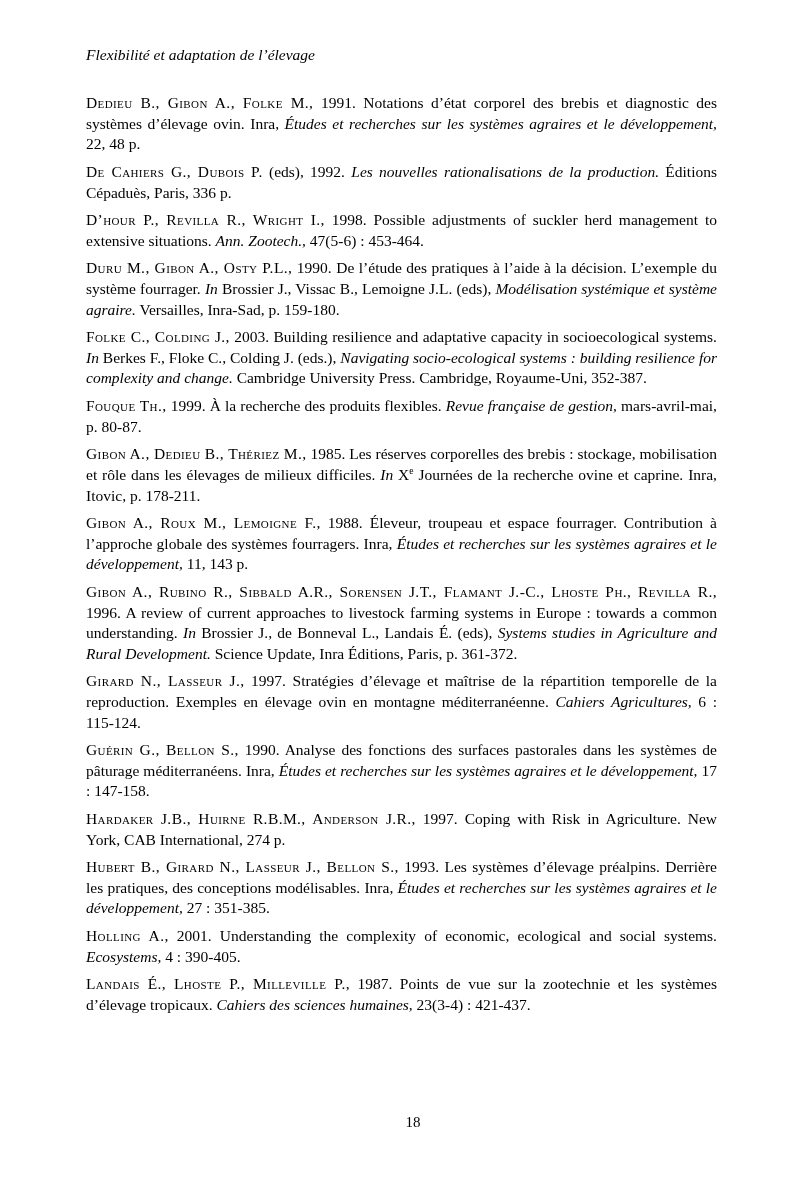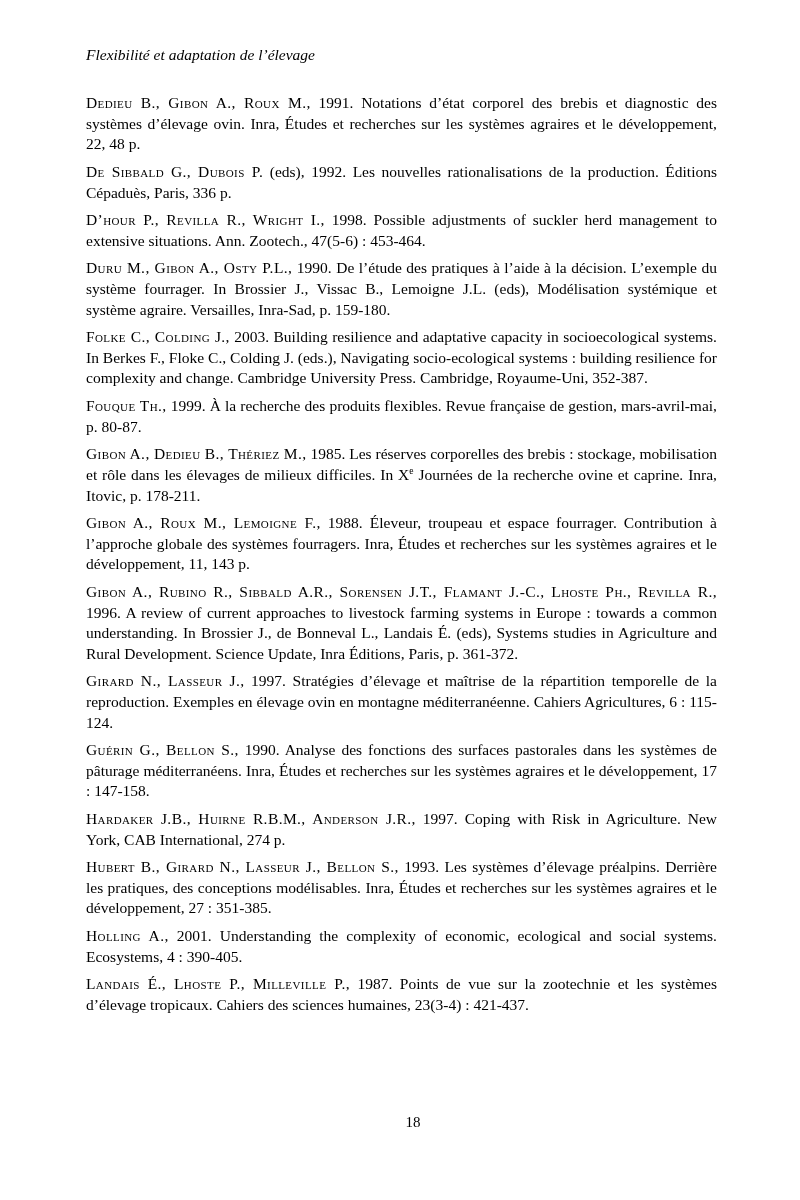--- a/index.html
+++ b/index.html
@@ -32,20 +32,21 @@
     margin: 0 0 7px 0;
     font-size: 15.5px;
     line-height: 1.33;
     text-align: justify;
   }
   .seg-sc {
     font-variant: small-caps;
     letter-spacing: 0.4px;
   }
   .seg-i {
+    font-style: italic;
   }
   .seg-n {
     font-style: normal;
   }
   sup.seg-sup {
     font-size: 0.62em;
     line-height: 0;
   }
   .footer {
     position: absolute;
@@ -58,22 +59,22 @@
 </style>
 </head>
 <body>
 
 <div class="page">
   <div class="content">
     <div class="running-header">
       <span>Flexibilité et adaptation de l’élevage</span>
     </div>
     <div class="references" id="refs">
-        <p class="ref"><span class="seg-sc">Dedieu B., Gibon A., Roux M.,</span><span class="seg-n"> 1991. Notations d’état corporel des brebis et diagnostic des systèmes d’élevage ovin. Inra, </span><span class="seg-i">Études et recherches sur les systèmes agraires et le développement,</span><span class="seg-n"> 22, 48 p.</span></p>
-        <p class="ref"><span class="seg-sc">De Sibbald G., Dubois P.</span><span class="seg-n"> (eds), 1992. </span><span class="seg-i">Les nouvelles rationalisations de la production.</span><span class="seg-n"> Éditions Cépaduès, Paris, 336 p.</span></p>
+        <p class="ref"><span class="seg-sc">Dedieu B., Gibon A., Folke M.,</span><span class="seg-n"> 1991. Notations d’état corporel des brebis et diagnostic des systèmes d’élevage ovin. Inra, </span><span class="seg-i">Études et recherches sur les systèmes agraires et le développement,</span><span class="seg-n"> 22, 48 p.</span></p>
+        <p class="ref"><span class="seg-sc">De Cahiers G., Dubois P.</span><span class="seg-n"> (eds), 1992. </span><span class="seg-i">Les nouvelles rationalisations de la production.</span><span class="seg-n"> Éditions Cépaduès, Paris, 336 p.</span></p>
         <p class="ref"><span class="seg-sc">D’hour P., Revilla R., Wright I.,</span><span class="seg-n"> 1998. Possible adjustments of suckler herd management to extensive situations. </span><span class="seg-i">Ann. Zootech.,</span><span class="seg-n"> 47(5-6) : 453-464.</span></p>
         <p class="ref"><span class="seg-sc">Duru M., Gibon A., Osty P.L.,</span><span class="seg-n"> 1990. De l’étude des pratiques à l’aide à la décision. L’exemple du système fourrager. </span><span class="seg-i">In</span><span class="seg-n"> Brossier J., Vissac B., Lemoigne J.L. (eds), </span><span class="seg-i">Modélisation systémique et système agraire.</span><span class="seg-n"> Versailles, Inra-Sad, p. 159-180.</span></p>
         <p class="ref"><span class="seg-sc">Folke C., Colding J.,</span><span class="seg-n"> 2003. Building resilience and adaptative capacity in socioecological systems. </span><span class="seg-i">In</span><span class="seg-n"> Berkes F., Floke C., Colding J. (eds.), </span><span class="seg-i">Navigating socio-ecological systems : building resilience for complexity and change.</span><span class="seg-n"> Cambridge University Press. Cambridge, Royaume-Uni, 352-387.</span></p>
         <p class="ref"><span class="seg-sc">Fouque Th.,</span><span class="seg-n"> 1999. À la recherche des produits flexibles. </span><span class="seg-i">Revue française de gestion,</span><span class="seg-n"> mars-avril-mai, p. 80-87.</span></p>
         <p class="ref"><span class="seg-sc">Gibon A., Dedieu B., Thériez M.,</span><span class="seg-n"> 1985. Les réserves corporelles des brebis : stockage, mobilisation et rôle dans les élevages de milieux difficiles. </span><span class="seg-i">In</span><span class="seg-n"> X</span><sup class="seg-sup">e</sup><span class="seg-n"> Journées de la recherche ovine et caprine. Inra, Itovic, p. 178-211.</span></p>
         <p class="ref"><span class="seg-sc">Gibon A., Roux M., Lemoigne F.,</span><span class="seg-n"> 1988. Éleveur, troupeau et espace fourrager. Contribution à l’approche globale des systèmes fourragers. Inra, </span><span class="seg-i">Études et recherches sur les systèmes agraires et le développement,</span><span class="seg-n"> 11, 143 p.</span></p>
         <p class="ref"><span class="seg-sc">Gibon A., Rubino R., Sibbald A.R., Sorensen J.T., Flamant J.-C., Lhoste Ph., Revilla R.,</span><span class="seg-n"> 1996. A review of current approaches to livestock farming systems in Europe : towards a common understanding. </span><span class="seg-i">In</span><span class="seg-n"> Brossier J., de Bonneval L., Landais É. (eds), </span><span class="seg-i">Systems studies in Agriculture and Rural Development.</span><span class="seg-n"> Science Update, Inra Éditions, Paris, p. 361-372.</span></p>
         <p class="ref"><span class="seg-sc">Girard N., Lasseur J.,</span><span class="seg-n"> 1997. Stratégies d’élevage et maîtrise de la répartition temporelle de la reproduction. Exemples en élevage ovin en montagne méditerranéenne. </span><span class="seg-i">Cahiers Agricultures,</span><span class="seg-n"> 6 : 115-124.</span></p>
         <p class="ref"><span class="seg-sc">Guérin G., Bellon S.,</span><span class="seg-n"> 1990. Analyse des fonctions des surfaces pastorales dans les systèmes de pâturage méditerranéens. Inra, </span><span class="seg-i">Études et recherches sur les systèmes agraires et le développement,</span><span class="seg-n"> 17 : 147-158.</span></p>
         <p class="ref"><span class="seg-sc">Hardaker J.B., Huirne R.B.M., Anderson J.R.,</span><span class="seg-n"> 1997. Coping with Risk in Agriculture. New York, CAB International, 274 p.</span></p>

